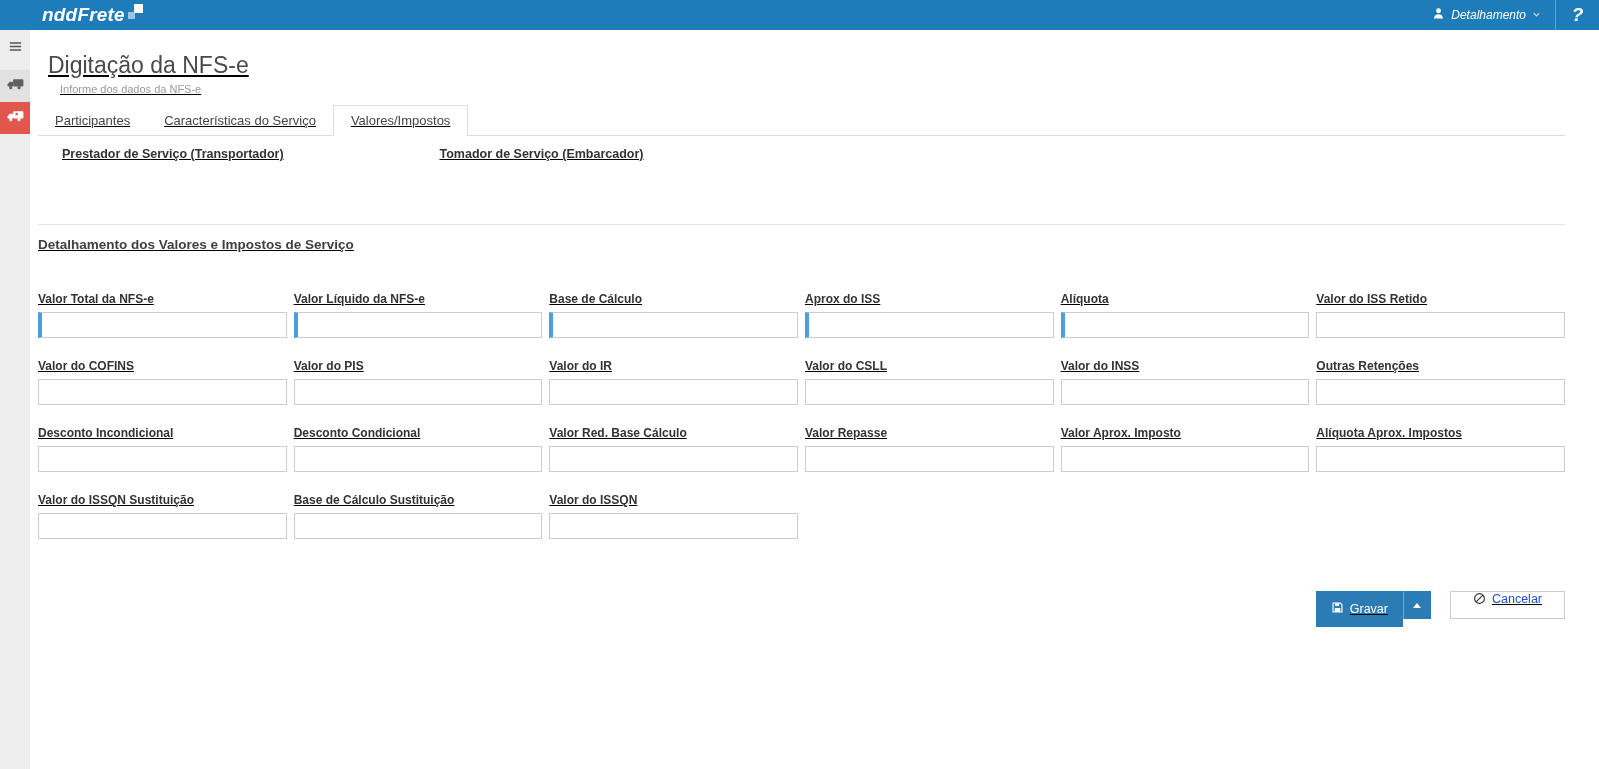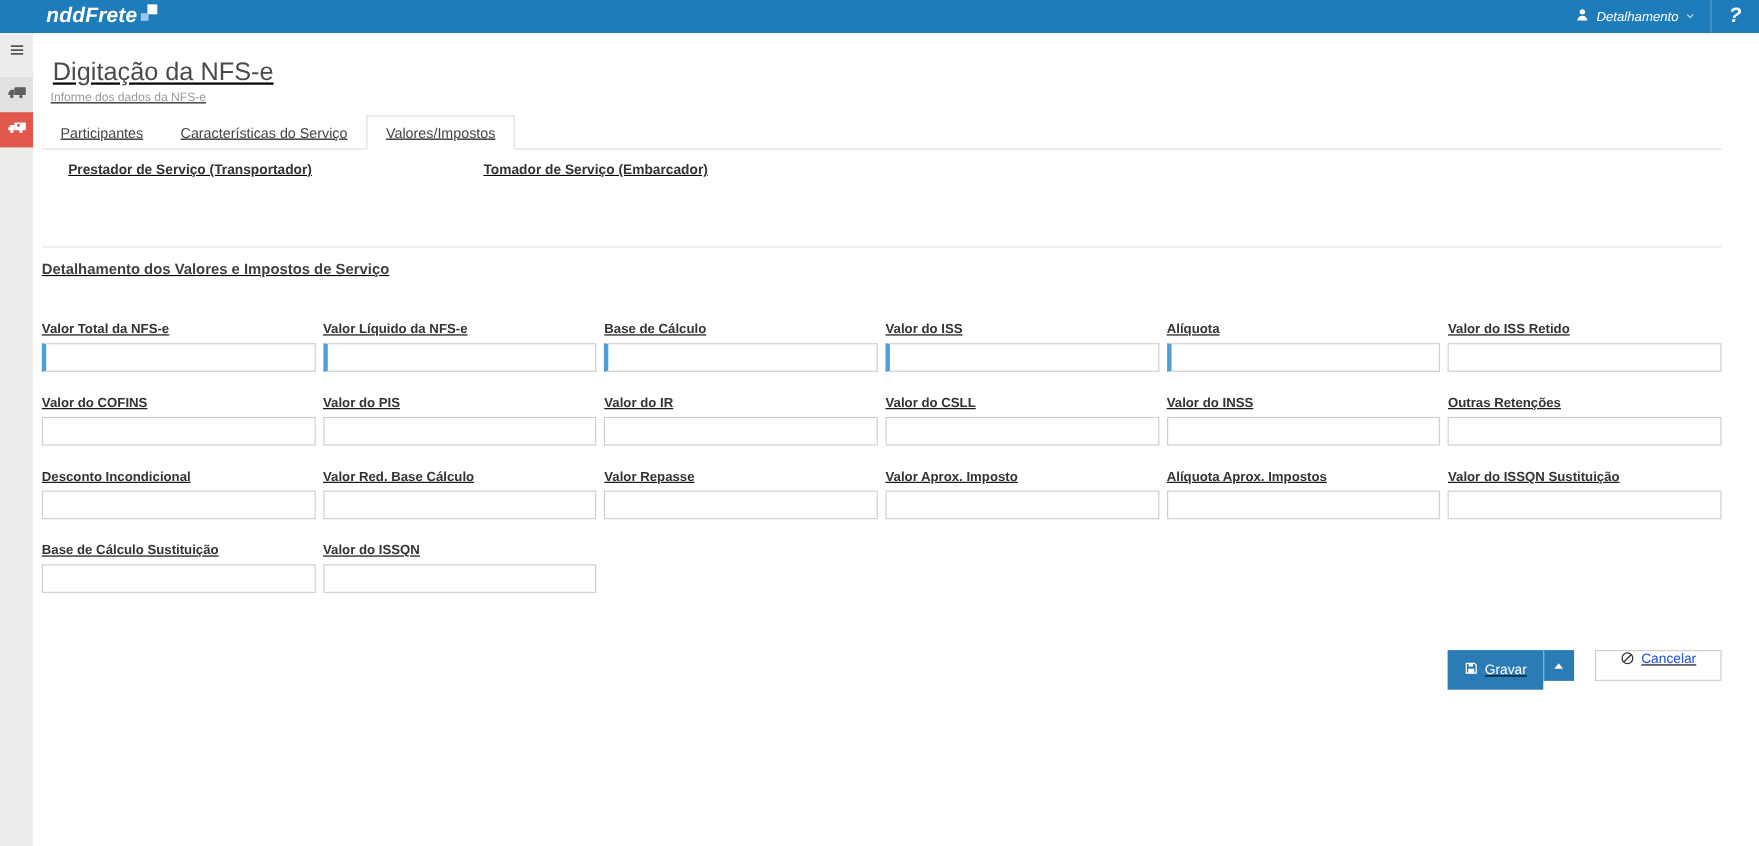--- a/index.html
+++ b/index.html
@@ -26,21 +26,21 @@
   .sidebar { position:fixed; top:30px; left:0; width:30px; height:739px; background:#ededed; }
   .side-item { width:30px; height:32px; display:flex; align-items:center; justify-content:center; cursor:pointer; }
   .side-item.menu { height:36px; margin-bottom:4px; }
   .side-item.truck-gray { background:#e2e2e2; }
   .side-item.truck-active { background:#e2574c; }
 
   
   .content { position:absolute; top:44px; left:30px; width:1569px; height:739px;
              background:#fff; padding:8px 34px 0 8px;text-decoration:underline; }
   .page-title { font-size:23px; font-weight:400; color:#4a4a4a; margin-left:10px; line-height:27px; }
-  .page-subtitle { font-size:11px; color:#9a9a9a; margin-left:8px; margin-top:4px; }
+  .page-subtitle { font-size:11px; color:#9a9a9a; margin-left:22px; margin-top:4px; }
 
   
   .tabs { display:flex; margin-top:10px; border-bottom:1px solid #dcdcdc; align-items:flex-end; }
   .tab { font-size:13px; color:#444; padding:7px 17px; cursor:pointer; position:relative; }
   .tab.active { background:#fff; border:1px solid #dcdcdc; border-bottom:1px solid #fff;
                 margin-bottom:-1px; }
 
   
   .participants { display:grid; grid-template-columns:repeat(4,1fr); column-gap:7px;
                   padding-top:11px; height:88px;margin-left:24px; }
@@ -165,21 +165,21 @@
     </div>
     <div class="field">
       <label>Valor Líquido da NFS-e</label>
       <input class="txt req" value="" style="">
     </div>
     <div class="field">
       <label>Base de Cálculo</label>
       <input class="txt req" value="" style="">
     </div>
     <div class="field">
-      <label>Valor do ISS</label>
+      <label>Aprox do ISS</label>
       <input class="txt req" value="" style="">
     </div>
 
     <div class="field">
       <label>Alíquota</label>
       <input class="txt req" value="" style="">
     </div>
     <div class="field">
       <label>Valor do ISS Retido</label>
       <input class="txt" value="" style="">
@@ -205,20 +205,24 @@
       <label>Valor do INSS</label>
       <input class="txt" value="" style="">
     </div>
     <div class="field">
       <label>Outras Retenções</label>
       <input class="txt" value="" style="">
     </div>
 
     <div class="field">
       <label>Desconto Incondicional</label>
+      <input class="txt" value="" style="">
+    </div>
+    <div class="field">
+      <label>Desconto Condicional</label>
       <input class="txt" value="" style="">
     </div>
     <div class="field">
       <label>Valor Red. Base Cálculo</label>
       <input class="txt" value="" style="">
     </div>
     <div class="field">
       <label>Valor Repasse</label>
       <input class="txt" value="" style="">
     </div>

